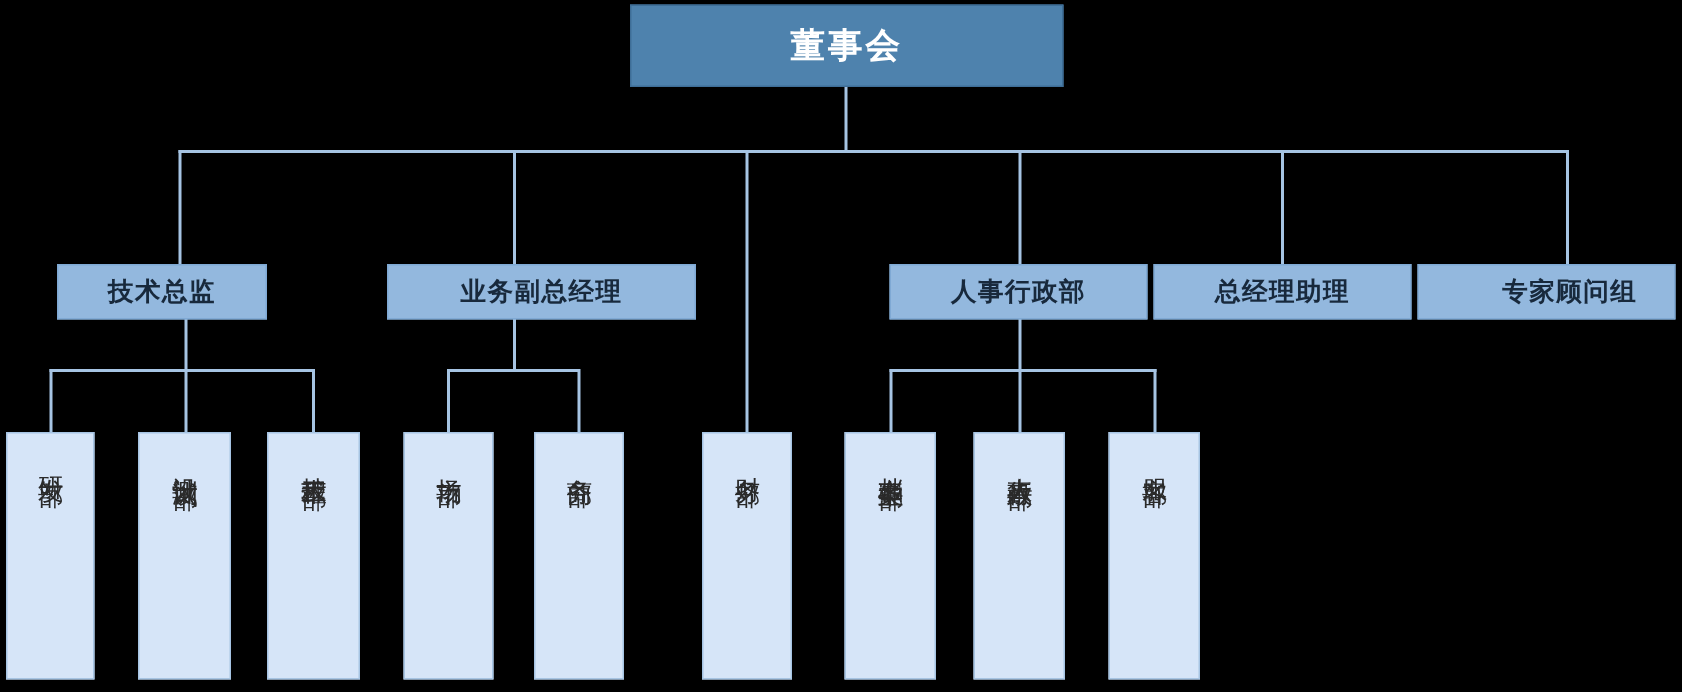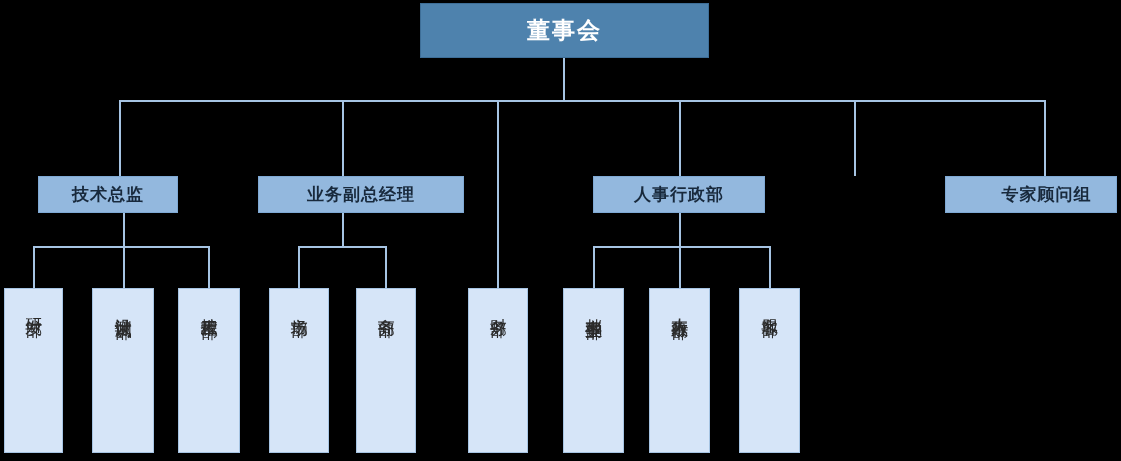--- a/index.html
+++ b/index.html
@@ -112,20 +112,23 @@
 
   <div class="node lvl2" style="left:38px; top:176px; width:140px; height:37px;">
     <span>技术总监</span>
   </div>
   <div class="node lvl2" style="left:258px; top:176px; width:206px; height:37px;">
     <span>业务副总经理</span>
   </div>
   <div class="node lvl2" style="left:593px; top:176px; width:172px; height:37px;">
     <span>人事行政部</span>
   </div>
+  <div class="node lvl2" style="left:769px; top:176px; width:172px; height:37px;">
+    <span>总经理助理</span>
+  </div>
   <div class="node lvl2" style="left:945px; top:176px; width:172px; height:37px;padding-left:31px;">
     <span>专家顾问组</span>
   </div>
 
   <div class="node leaf" style="left:4px; top:288px; width:59px; height:165px;">
     <span class="leaf-label">研发部</span>
   </div>
   <div class="node leaf" style="left:92px; top:288px; width:62px; height:165px;">
     <span class="leaf-label">设计测试部</span>
   </div>

